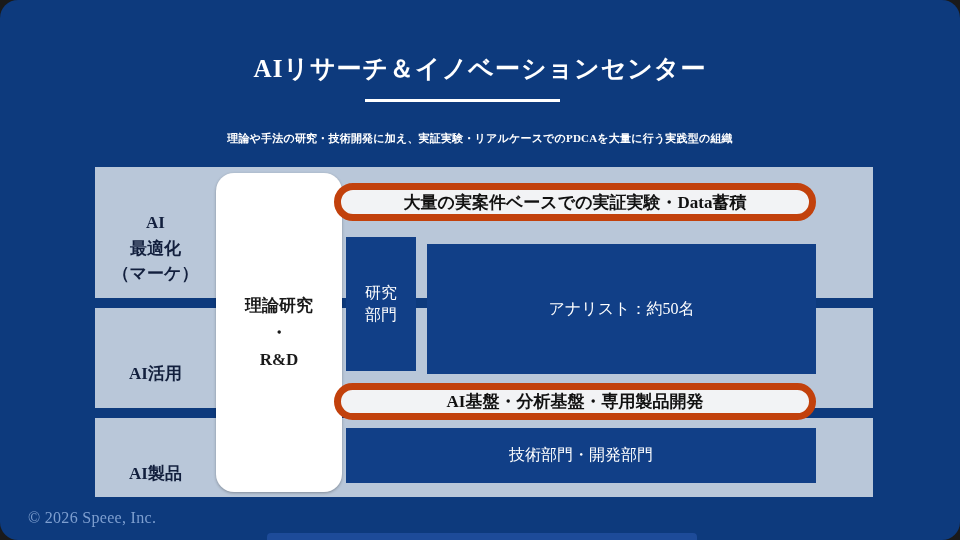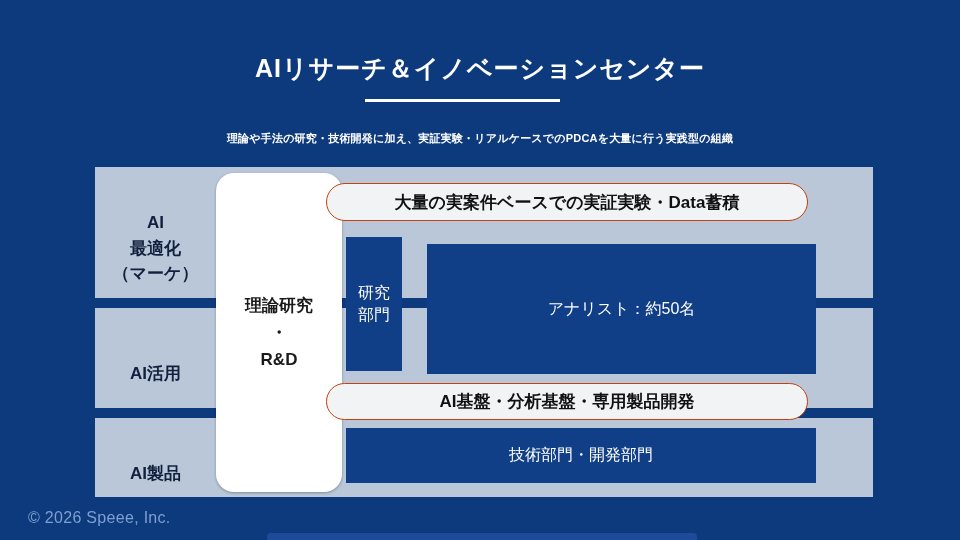--- a/index.html
+++ b/index.html
@@ -1,19 +1,20 @@
 <!DOCTYPE html>
 <html><head>
 <meta charset="utf-8">
 <style>
   html,body{margin:0;padding:0;background:#1a1a1a;}
   .slide{
     position:relative;width:960px;height:540px;overflow:hidden;
     background:#0d3a7d;
-    font-family:Liberation Sans, sans-serif;
+    font-family:Liberation Serif, serif;
+    border-radius:18px;
   }
   
   .title{
     position:absolute;top:52px;left:0;width:960px;
     text-align:center;color:#ffffff;font-size:25px;font-weight:bold;
     letter-spacing:1px;
   }
   .title-underline{
     position:absolute;top:99px;left:365px;width:195px;height:3px;
     background:#ffffff;
@@ -39,35 +40,35 @@
   }
   .center-box{
     position:absolute;left:121px;top:6px;width:126px;height:319px;
     background:#ffffff;border-radius:18px;
     box-shadow:0 1px 3px rgba(0,0,0,.3);
     display:flex;align-items:center;justify-content:center;
     color:#1a1a1a;font-size:17px;font-weight:bold;line-height:1.6;
     text-align:center;white-space:pre-line;
   }
   .pill{
-    position:absolute;left:231px;width:482px;height:38px;
-    background:#f2f3f5;border:1px solid #c2410c;border-radius:20px;
+    position:absolute;left:239px;width:482px;height:38px;
+    background:#f2f3f5;border:7px solid #c2410c;border-radius:20px;
     box-sizing:border-box;
     display:flex;align-items:center;justify-content:center;
     color:#111111;font-size:17px;font-weight:bold;
   }
   .pill-top{top:16px;}
   .pill-bottom{top:216px;height:37px;}
   .navy-box{
     position:absolute;background:#113f87;
     display:flex;align-items:center;justify-content:center;
     color:#ffffff;font-size:16px;line-height:1.4;text-align:center;
     white-space:pre-line;
   }
-  .box-research{left:251px;top:70px;width:56px;height:134px;text-align:center;}
+  .box-research{left:251px;top:70px;width:70px;height:134px;text-align:center;}
   .box-analyst{left:332px;top:77px;width:389px;height:130px;}
   .box-tech{left:251px;top:261px;width:470px;height:55px;}
   
   .footer-copy{
     position:absolute;left:28px;top:509px;
     color:#7e9fd0;font-size:16px;letter-spacing:.3px;
   }
   .footer-accent{
     position:absolute;left:267px;bottom:0;width:430px;height:7px;
     background:#1d4b99;border-radius:4px 4px 0 0;

